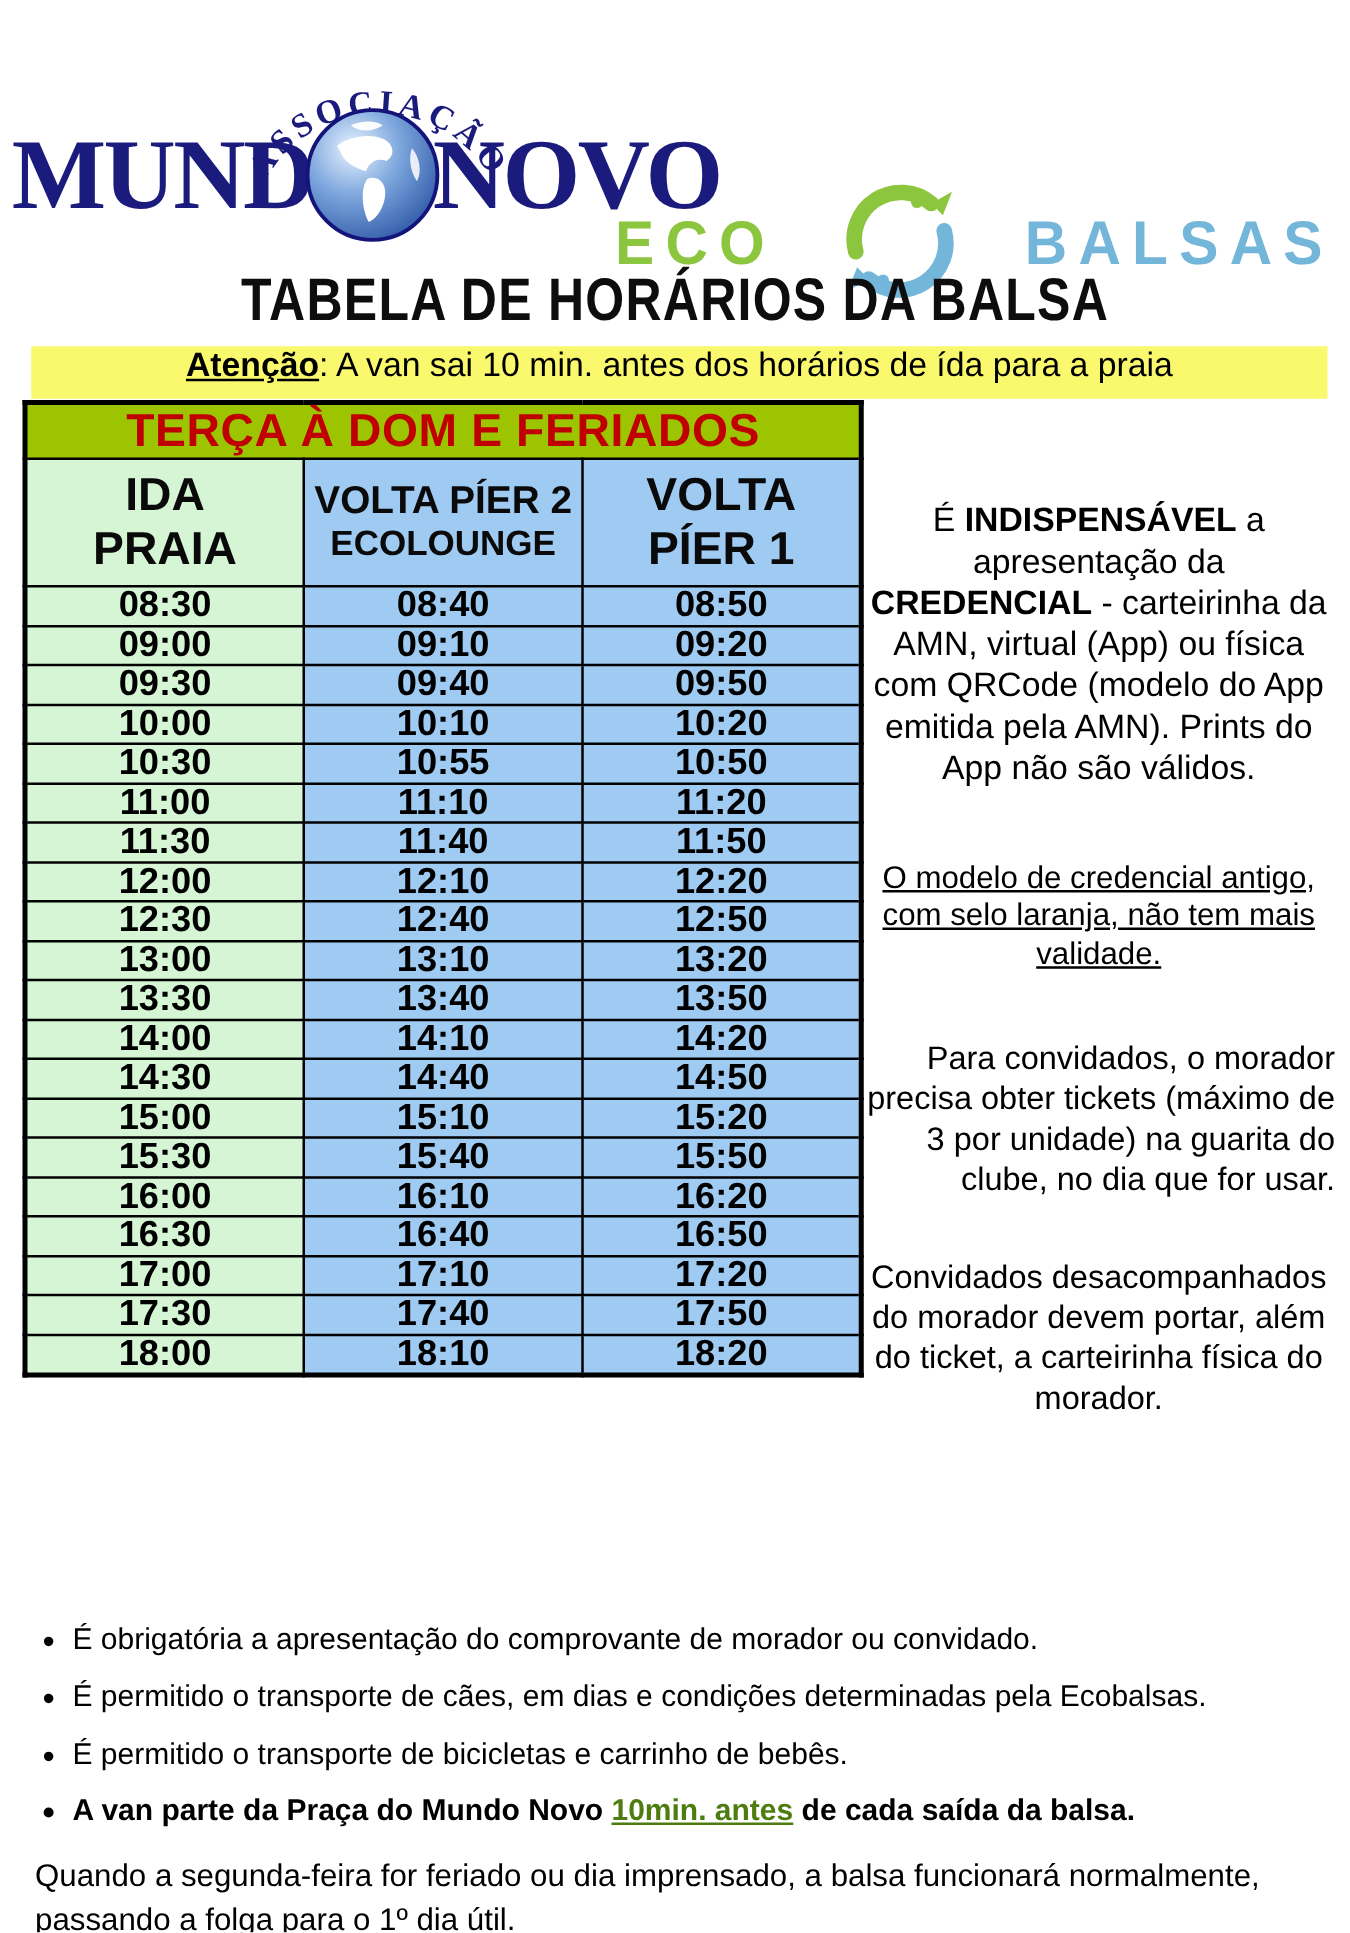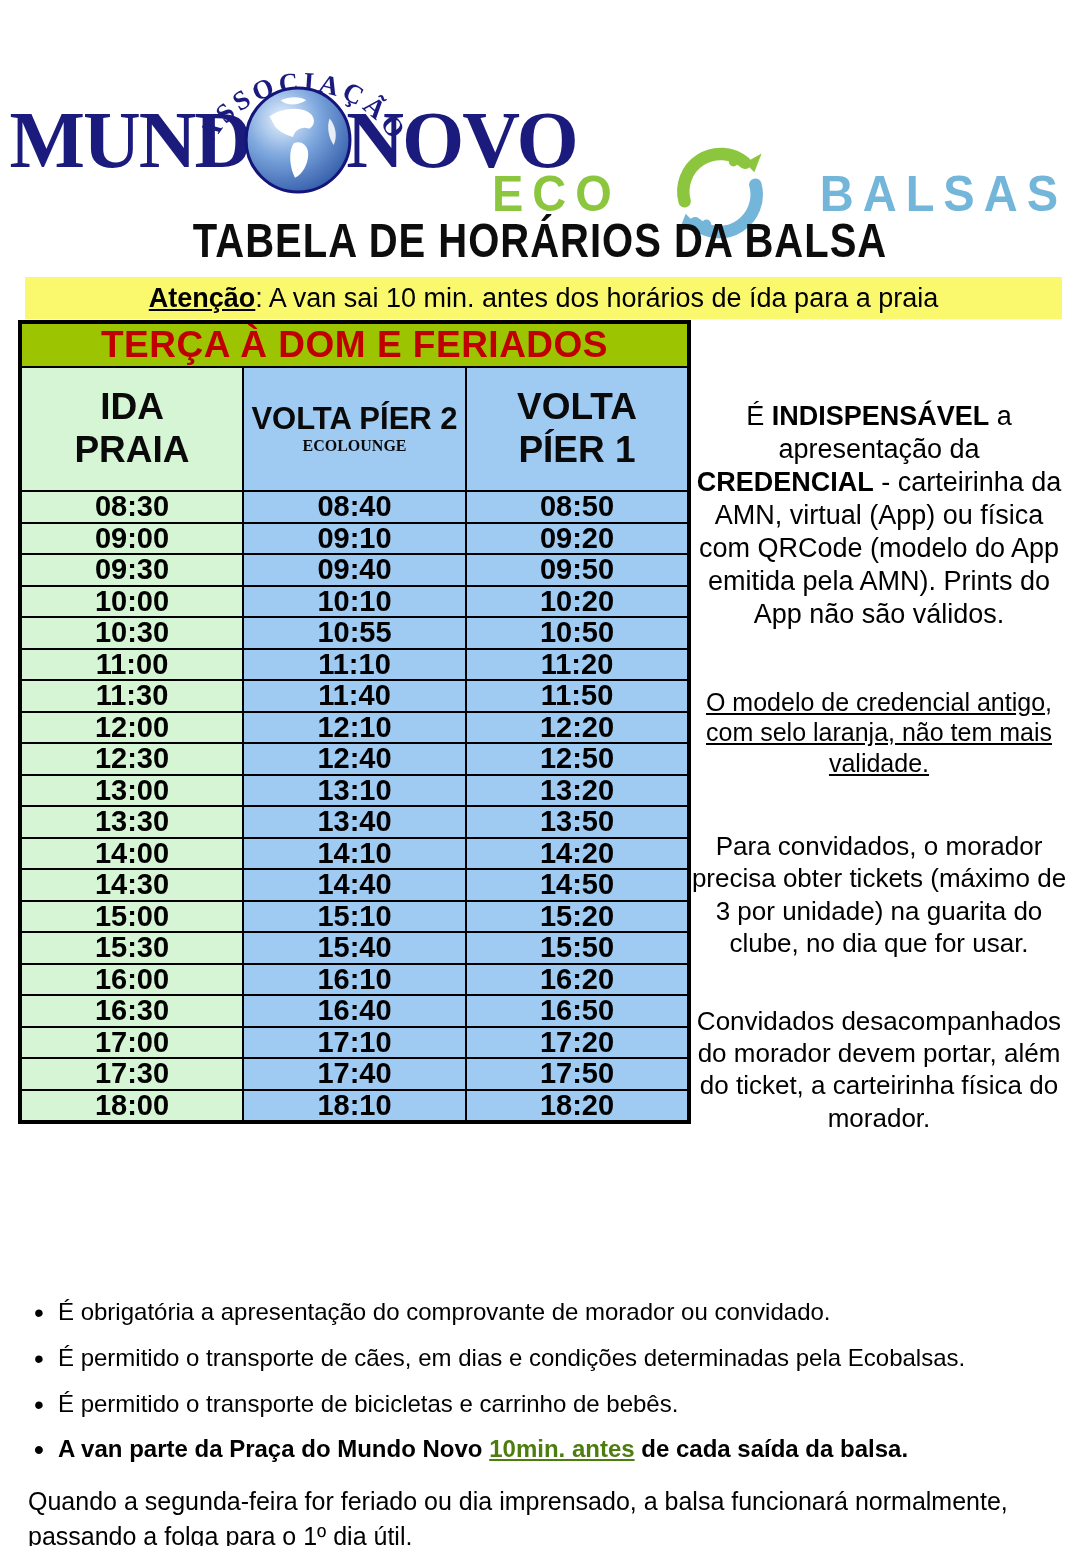--- a/index.html
+++ b/index.html
@@ -46,61 +46,61 @@
     text-align:center;
     font-size:40px; font-weight:900; color:#0d0d0d;
     letter-spacing:1px;
     transform:scaleY(1.2); transform-origin:center top;
   }
 
   
   #attention {
     position:absolute; left:25px; top:277px; width:1037px; height:42px;
     background:#faf96e;
-    display:flex; align-items:center; justify-content:center;
+    display:flex; align-items:flex-start; justify-content:center;
     font-size:27px;
   }
   #attention b { text-decoration:underline; }
 
   
   #sched {
     position:absolute; left:18px; top:320px;
     border-collapse:collapse; table-layout:fixed;
     width:673px;
     border:4px solid #000;
   }
   #sched td, #sched th { border:2px solid #000; text-align:center; vertical-align:middle; }
   #sched .banner {
     background:#9cc400; color:#c00000;
     font-size:37px; font-weight:bold; height:44px;
     letter-spacing:0.5px;
   }
-  #sched th { height:124px; font-weight:bold; color:#0a0a0a;margin-top:17px; }
+  #sched th { height:102px; font-weight:bold; color:#0a0a0a;margin-top:17px; }
   .c-green { background:#d5f5d5; }
   .c-blue  { background:#9fcbf2; }
   .hdr-big   { font-size:37px; line-height:1.15; }
   .hdr-mid   { font-size:31px; line-height:1.1; }
-  .hdr-small { font-size:16px; line-height:1.3;font-family:Liberation Serif, serif; }
+  .hdr-small { font-size:28px; line-height:1.3; }
   #sched tbody td {
     height:31.5px; font-size:29px; font-weight:bold; line-height:1;
     padding:0;
   }
 
   
   #side-notes {
     position:absolute; left:690px; top:356px; width:378px;
     text-align:center; color:#000;
   }
   #side-notes p { margin:0; }
   .side-lg { font-size:27px; line-height:1.22; }
   .side-sm { font-size:25px; line-height:1.22; }
   .side-md { font-size:26px; line-height:1.24; }
   #p-cred   { margin-top:44px !important; }
   #p-old    { margin-top:56px !important;text-decoration:underline; }
-  #p-ticket { margin-top:52px !important; }
+  #p-ticket { margin-top:52px !important;text-align:right; }
   #p-unacc  { margin-top:46px !important; }
 
   
   #footer {
     position:absolute; left:28px; top:1298px; width:1035px;
   }
   #footer ul { list-style:none; }
   #footer li {
     position:relative; padding-left:30px; margin-bottom:17px;
     font-size:24px; line-height:1.2;

